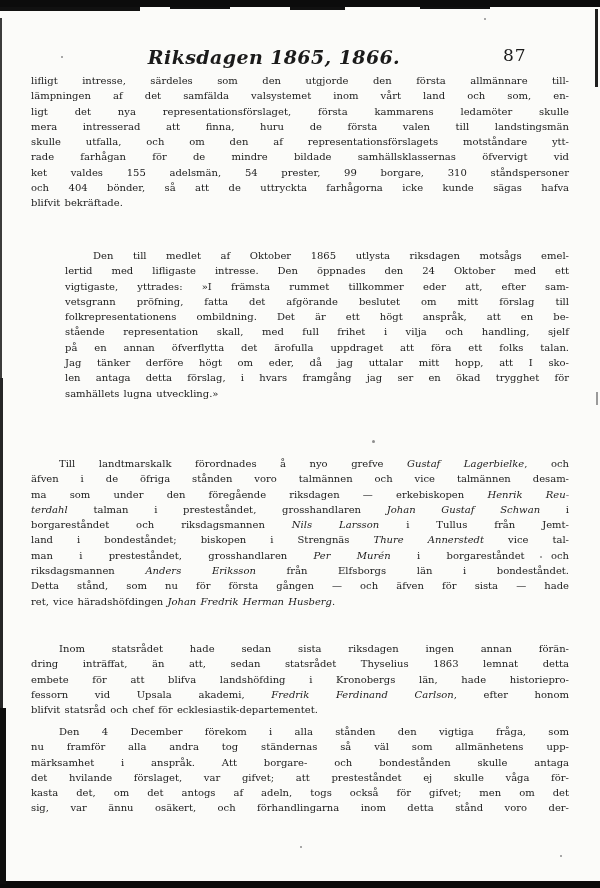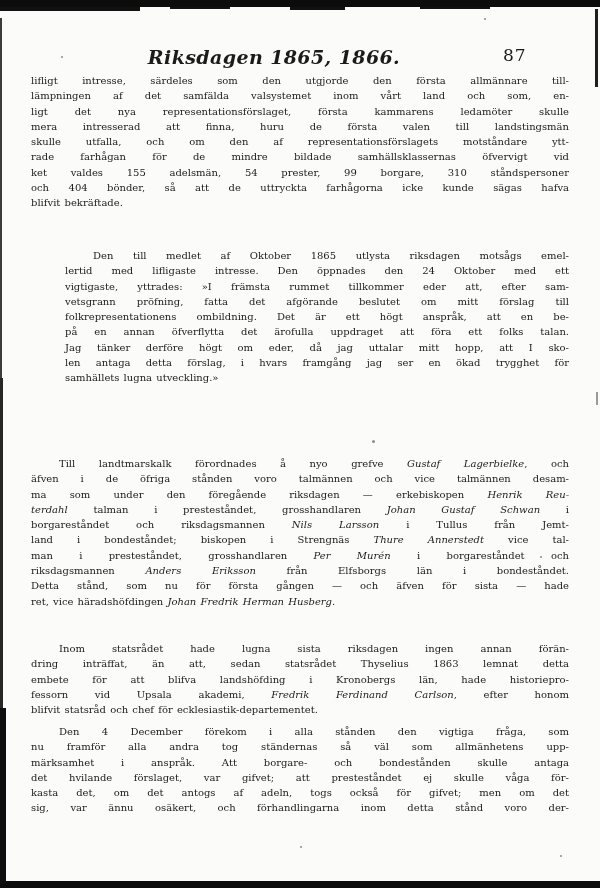--- a/index.html
+++ b/index.html
@@ -86,39 +86,40 @@
         <div class="line"><span>ket valdes 155 adelsmän, 54 prester, 99 borgare, 310 ståndspersoner</span></div>
         <div class="line"><span>och 404 bönder, så att de uttryckta farhågorna icke kunde sägas hafva</span></div>
         <div class="line lastleft"><span>blifvit bekräftade.</span></div>
       </div>
       <div class="para" style="top: 248px; margin-left: 34px;">
         <div class="line indent"><span>Den till medlet af Oktober 1865 utlysta riksdagen motsågs emel-</span></div>
         <div class="line"><span>lertid med lifligaste intresse. Den öppnades den 24 Oktober med ett</span></div>
         <div class="line"><span>vigtigaste, yttrades: »I främsta rummet tillkommer eder att, efter sam-</span></div>
         <div class="line"><span>vetsgrann pröfning, fatta det afgörande beslutet om mitt förslag till</span></div>
         <div class="line"><span>folkrepresentationens ombildning. Det är ett högt anspråk, att en be-</span></div>
+        <div class="line"><span>stående representation skall, med full frihet i vilja och handling, sjelf</span></div>
         <div class="line"><span>på en annan öfverflytta det ärofulla uppdraget att föra ett folks talan.</span></div>
         <div class="line"><span>Jag tänker derföre högt om eder, då jag uttalar mitt hopp, att I sko-</span></div>
         <div class="line"><span>len antaga detta förslag, i hvars framgång jag ser en ökad trygghet för</span></div>
         <div class="line lastleft"><span>samhällets lugna utveckling.»</span></div>
       </div>
       <div class="para" style="top: 456px;">
         <div class="line indent"><span>Till landtmarskalk förordnades å nyo grefve </span><span class="it">Gustaf Lagerbielke</span><span>, och</span></div>
         <div class="line"><span>äfven i de öfriga stånden voro talmännen och vice talmännen desam-</span></div>
         <div class="line"><span>ma som under den föregående riksdagen — erkebiskopen </span><span class="it">Henrik Reu-</span></div>
         <div class="line"><span class="it">terdahl</span><span> talman i presteståndet, grosshandlaren </span><span class="it">Johan Gustaf Schwan</span><span> i</span></div>
         <div class="line"><span>borgareståndet och riksdagsmannen </span><span class="it">Nils Larsson</span><span> i Tullus från Jemt-</span></div>
         <div class="line"><span>land i bondeståndet; biskopen i Strengnäs </span><span class="it">Thure Annerstedt</span><span> vice tal-</span></div>
         <div class="line"><span>man i presteståndet, grosshandlaren </span><span class="it">Per Murén</span><span> i borgareståndet och</span></div>
         <div class="line"><span>riksdagsmannen </span><span class="it">Anders Eriksson</span><span> från Elfsborgs län i bondeståndet.</span></div>
         <div class="line"><span>Detta stånd, som nu för första gången — och äfven för sista — hade</span></div>
         <div class="line lastleft"><span>ret, vice häradshöfdingen </span><span class="it">Johan Fredrik Herman Husberg</span><span>.</span></div>
       </div>
       <div class="para" style="top: 641px;">
-        <div class="line indent"><span>Inom statsrådet hade lugna sista riksdagen ingen annan förän-</span></div>
+        <div class="line indent"><span>Inom statsrådet hade sedan sista riksdagen ingen annan förän-</span></div>
         <div class="line"><span>dring inträffat, än att, sedan statsrådet Thyselius 1863 lemnat detta</span></div>
         <div class="line"><span>embete för att blifva landshöfding i Kronobergs län, hade historiepro-</span></div>
         <div class="line"><span>fessorn vid Upsala akademi, </span><span class="it">Fredrik Ferdinand Carlson</span><span>, efter honom</span></div>
         <div class="line lastleft"><span>blifvit statsråd och chef för ecklesiastik-departementet.</span></div>
       </div>
       <div class="para" style="top: 724px;">
         <div class="line indent"><span>Den 4 December förekom i alla stånden den vigtiga fråga, som</span></div>
         <div class="line"><span>nu framför alla andra tog ständernas så väl som allmänhetens upp-</span></div>
         <div class="line"><span>märksamhet i anspråk. Att borgare- och bondestånden skulle antaga</span></div>
         <div class="line"><span>det hvilande förslaget, var gifvet; att presteståndet ej skulle våga för-</span></div>

